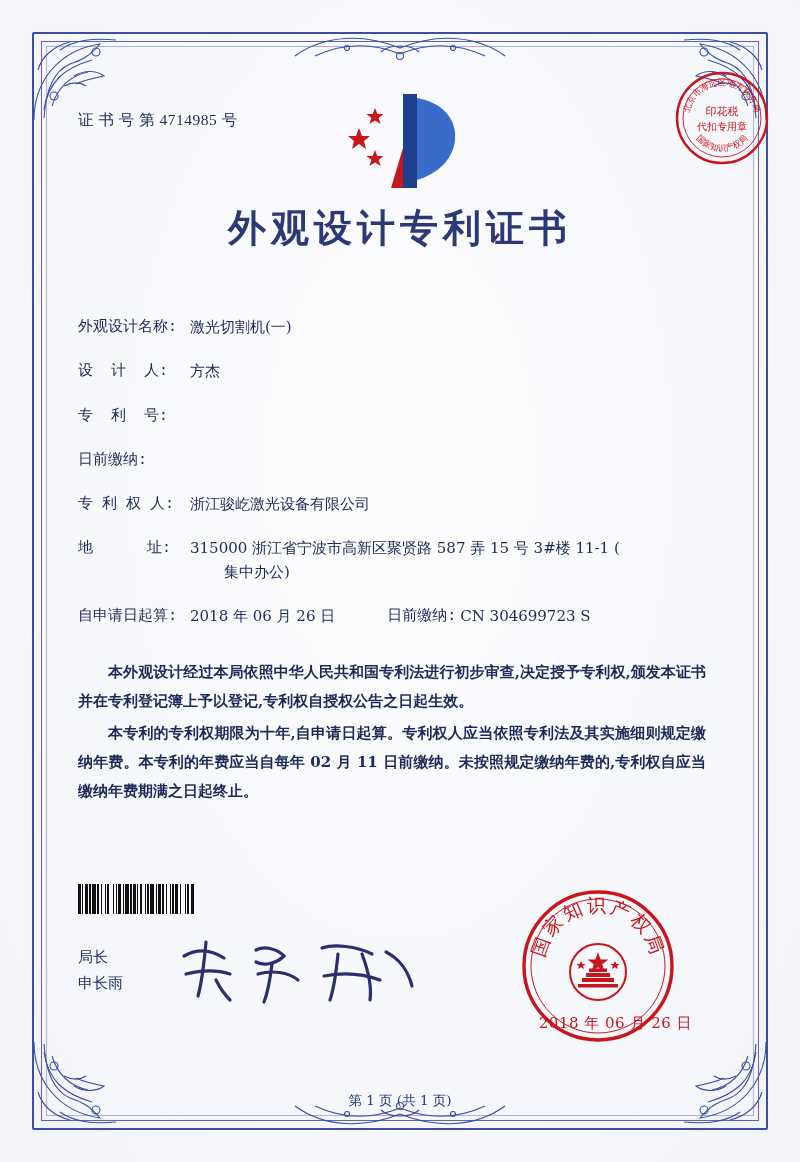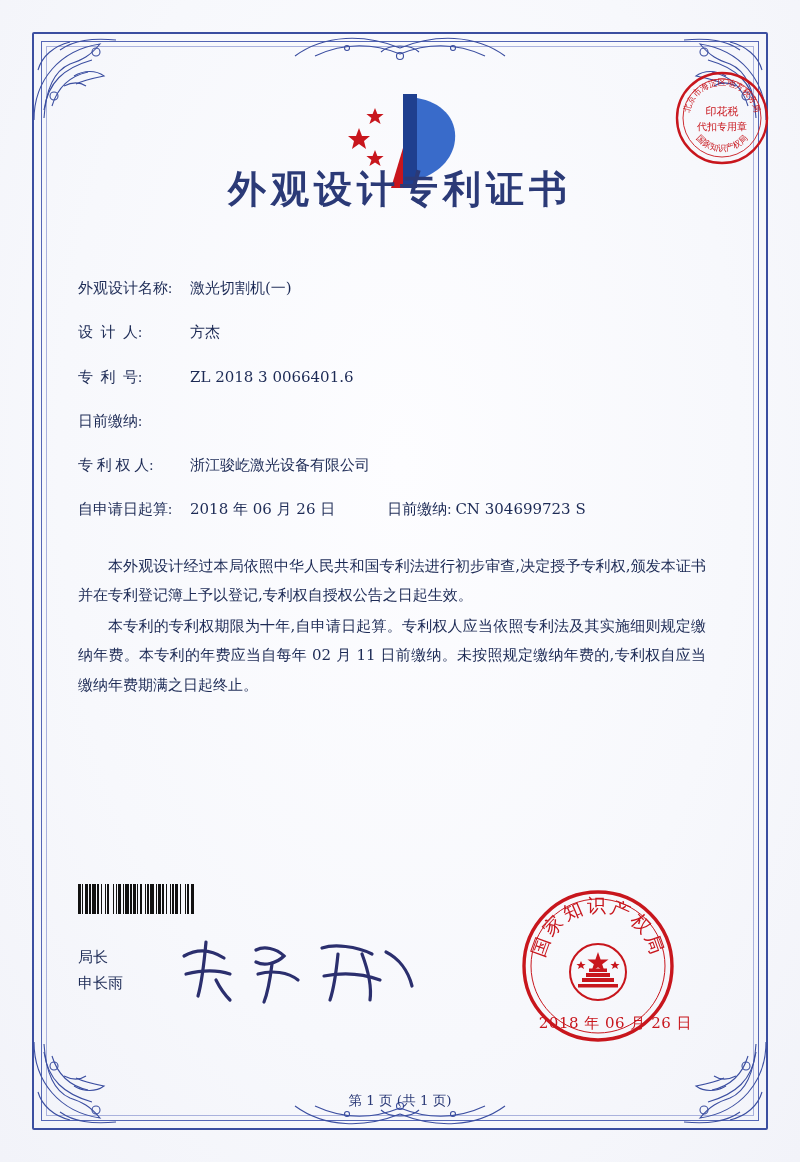--- a/index.html
+++ b/index.html
@@ -132,21 +132,21 @@
     line-height: 1.55;
   }
   .field-row {
     display: flex;
     align-items: flex-start;
     margin-bottom: 21px;
   }
   .field-label {
     flex: 0 0 auto;
     white-space: pre;
-    font-family: Liberation Serif, serif;
+    font-family: Liberation Mono, monospace;
     color: #1c2a55;
   }
   .field-value {
     flex: 1 1 auto;
     font-family: "DejaVu Serif", "Liberation Serif", serif;
     color: #1c2a55;
   }
   .field-value .second-line {
     display: block;
     padding-left: 34px;
@@ -162,20 +162,21 @@
     margin-top: 30px;
     font-size: 15px;
     line-height: 1.95;
     color: #1c2a55;
     font-family: "DejaVu Serif", "Liberation Serif", serif;
     text-align: justify;
   }
   .paragraphs p {
     margin: 0 16px 2px 0;
     text-indent: 2em;
+    font-weight: bold;
   }
 
   
   .barcode {
     position: absolute;
     left: 78px;
     top: 884px;
     width: 206px;
     height: 30px;
     display: flex;
@@ -360,49 +361,56 @@
           国家知识产权局
         </textPath>
       </text>
       <text x="60" y="57" font-size="11" fill="#c8161d" text-anchor="middle" font-family="DejaVu Serif, serif">印花税</text>
       <text x="60" y="72" font-size="10" fill="#c8161d" text-anchor="middle" font-family="DejaVu Serif, serif">代扣专用章</text>
     </svg>
   </div>
 
   <div class="content">
 
+    <div class="cert-no">证 书 号 第 4714985 号</div>
 
     <div class="title">外观设计专利证书</div>
 
     <div class="fields">
 
       <div class="field-row">
         <div class="field-label" style="width:112px">外观设计名称:</div>
         <div class="field-value">激光切割机(一)</div>
       </div>
 
       <div class="field-row">
         <div class="field-label" style="width:112px">设  计  人:</div>
         <div class="field-value">方杰</div>
       </div>
 
       <div class="field-row">
         <div class="field-label" style="width:112px">专  利  号:</div>
-        <div class="field-value">ZL 2018 3 0066401.6</div>
       </div>
 
       <div class="field-row">
         <div class="field-label" style="width:112px">日前缴纳:</div>
       </div>
 
       <div class="field-row">
         <div class="field-label" style="width:112px">专 利 权 人:</div>
         <div class="field-value">浙江骏屹激光设备有限公司</div>
       </div>
 
+      <div class="field-row">
+        <div class="field-label" style="width:112px">地      址:</div>
+        <div class="field-value">
+          <span>315000 浙江省宁波市高新区聚贤路 587 弄 15 号 3#楼 11-1 (</span>
+          <span class="second-line">集中办公)</span>
+        </div>
+      </div>
 
       <div class="field-row two-col">
         <div class="field-label" style="width:112px">自申请日起算:</div>
         <div class="field-value" style="flex:0 0 auto">2018 年 06 月 26 日</div>
         <div class="right-group">
           <div class="field-label">日前缴纳:</div>
           <div class="field-value">CN 304699723 S</div>
         </div>
       </div>
 

